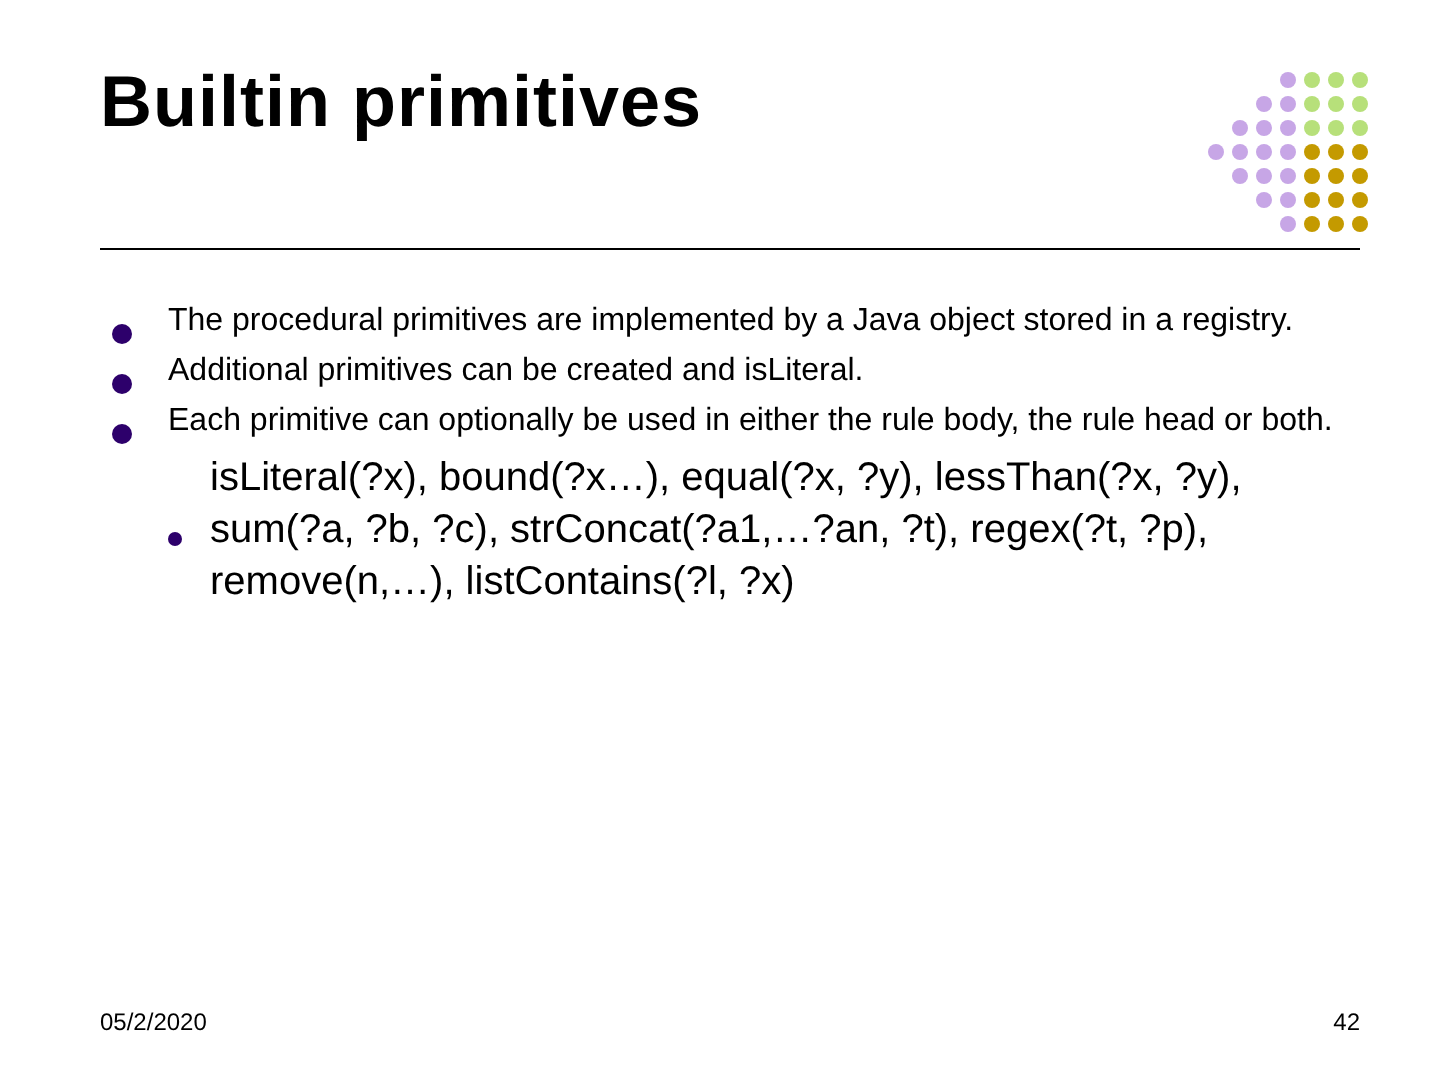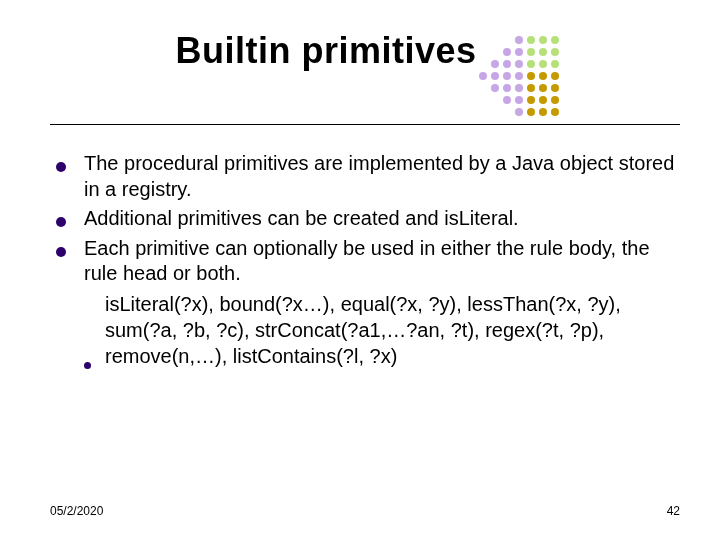--- a/index.html
+++ b/index.html
@@ -1,30 +1,30 @@
 <!DOCTYPE html>
 <html><head>
 <meta charset="utf-8">
 <style>
   * { margin: 0; padding: 0; box-sizing: border-box; }
   html, body { width: 720px; height: 540px; background: #fff; font-family: Arial, Helvetica, sans-serif; color: #000; }
   .slide { position: relative; width: 720px; height: 540px; padding: 30px 40px 30px 50px; }
-  .title-row { display: flex; align-items: flex-start; justify-content: center; margin-bottom: 6px; }
+  .title-row { display: flex; align-items: flex-start; justify-content: space-between; margin-bottom: 6px; }
   .title { font-size: 36px; font-weight: bold; letter-spacing: 0.5px; }
   .dots { flex: 0 0 auto; margin-top: 4px; margin-right: -6px; }
   .dots-grid { display: grid; grid-template-columns: repeat(7, 12px); grid-auto-rows: 12px; gap: 0; }
   .dot { width: 8px; height: 8px; border-radius: 50%; margin: 2px; }
   .rule { border: none; border-top: 1px solid #000; margin: 2px 0 26px 0; width: 100%; }
   .content { padding-left: 6px; }
   ul.main { list-style: none; }
   ul.main > li { display: flex; align-items: flex-start; margin-bottom: 4px; }
   ul.main > li > .bullet { flex: 0 0 auto; width: 10px; height: 10px; border-radius: 50%; background: #2d006b; margin-top: 11px; margin-right: 18px; }
-  ul.main > li > .txt { font-size: 20px; line-height: 1.28; }
+  ul.main > li > .txt { font-size: 16px; line-height: 1.28; }
   ul.sub { list-style: none; margin-top: 2px; margin-left: 28px; }
-  ul.sub > li { display: flex; align-items: flex-end; }
+  ul.sub > li { display: flex; align-items: center; }
   ul.sub > li > .bullet { flex: 0 0 auto; width: 7px; height: 7px; border-radius: 50%; background: #2d006b; margin-top: 9px; margin-right: 14px; }
   ul.sub > li > .txt { font-size: 20px; line-height: 1.3; }
   .footer { position: absolute; left: 50px; right: 40px; bottom: 22px; display: flex; justify-content: space-between; font-size: 12px; color: #000; }
 </style>
 </head>
 <body>
 
 <div class="slide">
 
   <div class="title-row">

